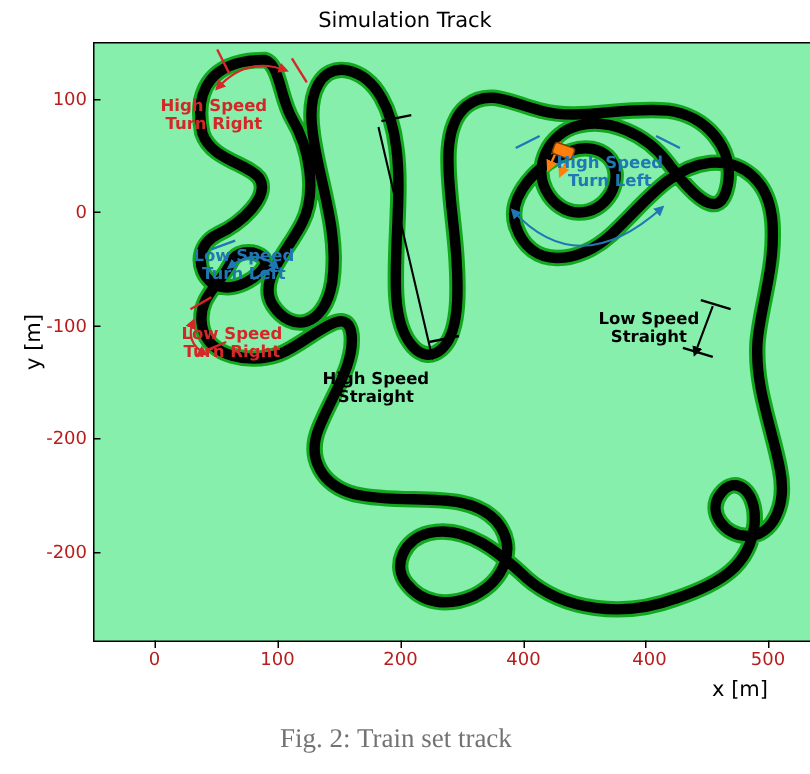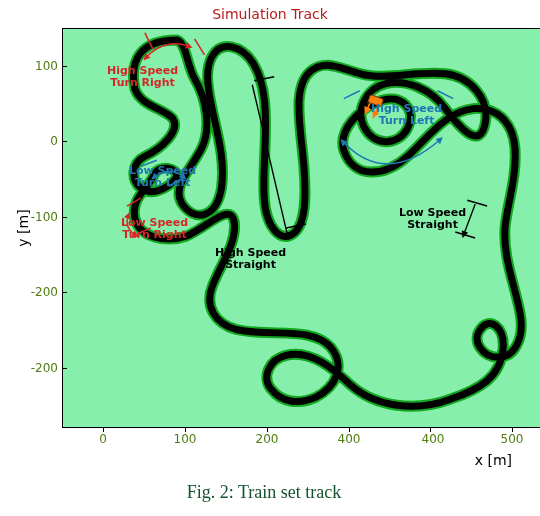--- a/index.html
+++ b/index.html
@@ -14,21 +14,21 @@
     position: relative;
     background: #fff;
   }
   .plot-title {
     position: absolute;
     left: 0; right: 0;
     top: 6px;
     text-align: center;
     font-family: "DejaVu Sans", Arial, sans-serif;
     font-size: 14px;
-    color: #b91c1c;
+    color: #000000;
   }
   .plot-area {
     position: absolute;
     left: 62px;
     top: 28px;
     width: 498px;
     height: 400px;
     border: 1.2px solid #000;
     box-sizing: border-box;
     background: #86efac;
@@ -55,21 +55,21 @@
     width: 450px;
     top: 452px;
     text-align: right;
     font-family: "DejaVu Sans", Arial, sans-serif;
     font-size: 14px;
   }
   .tick-label {
     position: absolute;
     font-family: "DejaVu Sans", Arial, sans-serif;
     font-size: 12px;
-    color: #4d7c0f;
+    color: #b91c1c;
   }
   .tick-x { top: 432px; transform: translateX(-50%); }
   .tick-y { text-align: right; width: 50px; transform: translateY(-50%); left: 8px; }
   .tick-mark-x {
     position: absolute;
     width: 0;
     height: 5px;
     border-left: 1px solid #000;
     top: 427px;
   }
@@ -80,21 +80,21 @@
     border-top: 1px solid #000;
     left: 62px;
   }
   .caption {
     position: absolute;
     left: 0; right: 12px;
     top: 482px;
     text-align: center;
     font-family: "Times New Roman", Times, serif;
     font-size: 18px;
-    color: #14532d;
+    color: #737373;
   }
   svg.track {
     position: absolute;
     left: 0; top: 0;
     width: 100%; height: 100%;
   }
   .ann {
     position: absolute;
     font-family: "DejaVu Sans", Arial, sans-serif;
     font-size: 11px;

